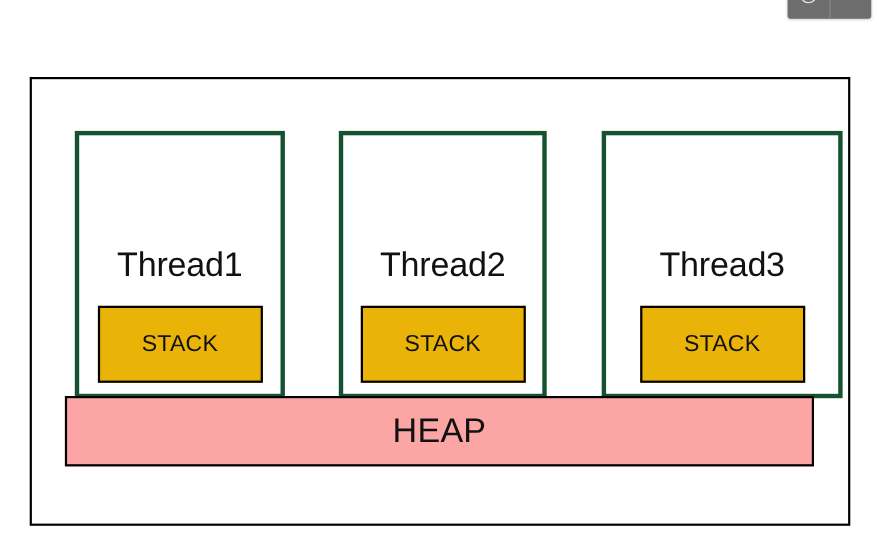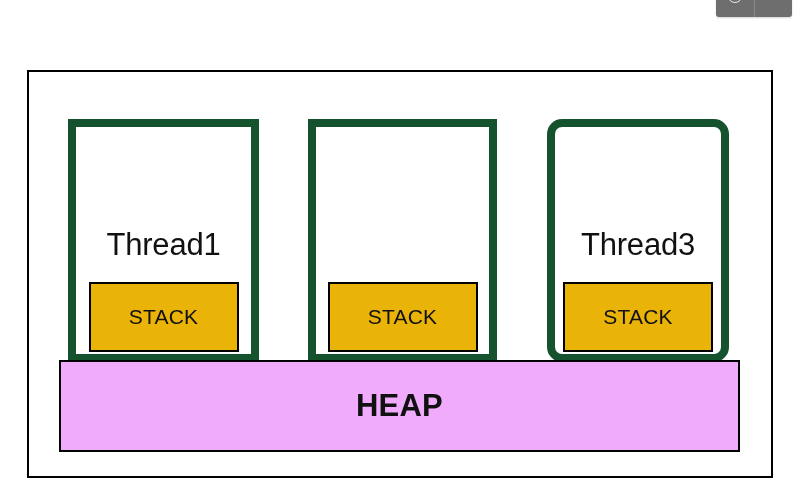--- a/index.html
+++ b/index.html
@@ -85,27 +85,27 @@
     height: 408px;
     border: 2px solid #000000;
     box-sizing: border-box;
     background: #ffffff;
   }
 
   .thread-box {
     position: absolute;
     top: 119px;
     height: 243px;
-    border: 8px solid #14532d;
+    border: 4px solid #14532d;
     box-sizing: border-box;
     background: #ffffff;
   }
   .thread-box.t1 { left: 68px;  width: 191px; }
   .thread-box.t2 { left: 308px; width: 189px; }
-  .thread-box.t3 { left: 547px; width: 182px; border-radius: 15px; }
+  .thread-box.t3 { left: 547px; width: 219px; }
 
   .thread-label {
     position: absolute;
     left: 0;
     right: 0;
     top: 100px;
     text-align: center;
     font-size: 31px;
     line-height: 36px;
     color: #111111;
@@ -133,29 +133,28 @@
     color: #111111;
     letter-spacing: 0.2px;
     white-space: nowrap;
   }
 
   .heap-box {
     position: absolute;
     left: 59px;
     top: 360px;
     width: 681px;
-    height: 92px;
+    height: 64px;
     border: 2px solid #000000;
     box-sizing: border-box;
-    background: #f0abfc;
+    background: #fca5a5;
     display: flex;
     align-items: center;
     justify-content: center;
     z-index: 5;
-    font-weight: bold;
   }
   .heap-label {
     font-size: 31px;
     line-height: 36px;
     color: #111111;
     letter-spacing: 0.2px;
     white-space: nowrap;
   }
 </style>
 </head>
@@ -178,20 +177,21 @@
   <div class="process-box"></div>
 
   <div class="thread-box t1">
     <div class="thread-label">Thread1</div>
     <div class="stack-box">
       <span class="stack-label">STACK</span>
     </div>
   </div>
 
   <div class="thread-box t2">
+    <div class="thread-label">Thread2</div>
     <div class="stack-box">
       <span class="stack-label">STACK</span>
     </div>
   </div>
 
   <div class="thread-box t3">
     <div class="thread-label">Thread3</div>
     <div class="stack-box">
       <span class="stack-label">STACK</span>
     </div>

